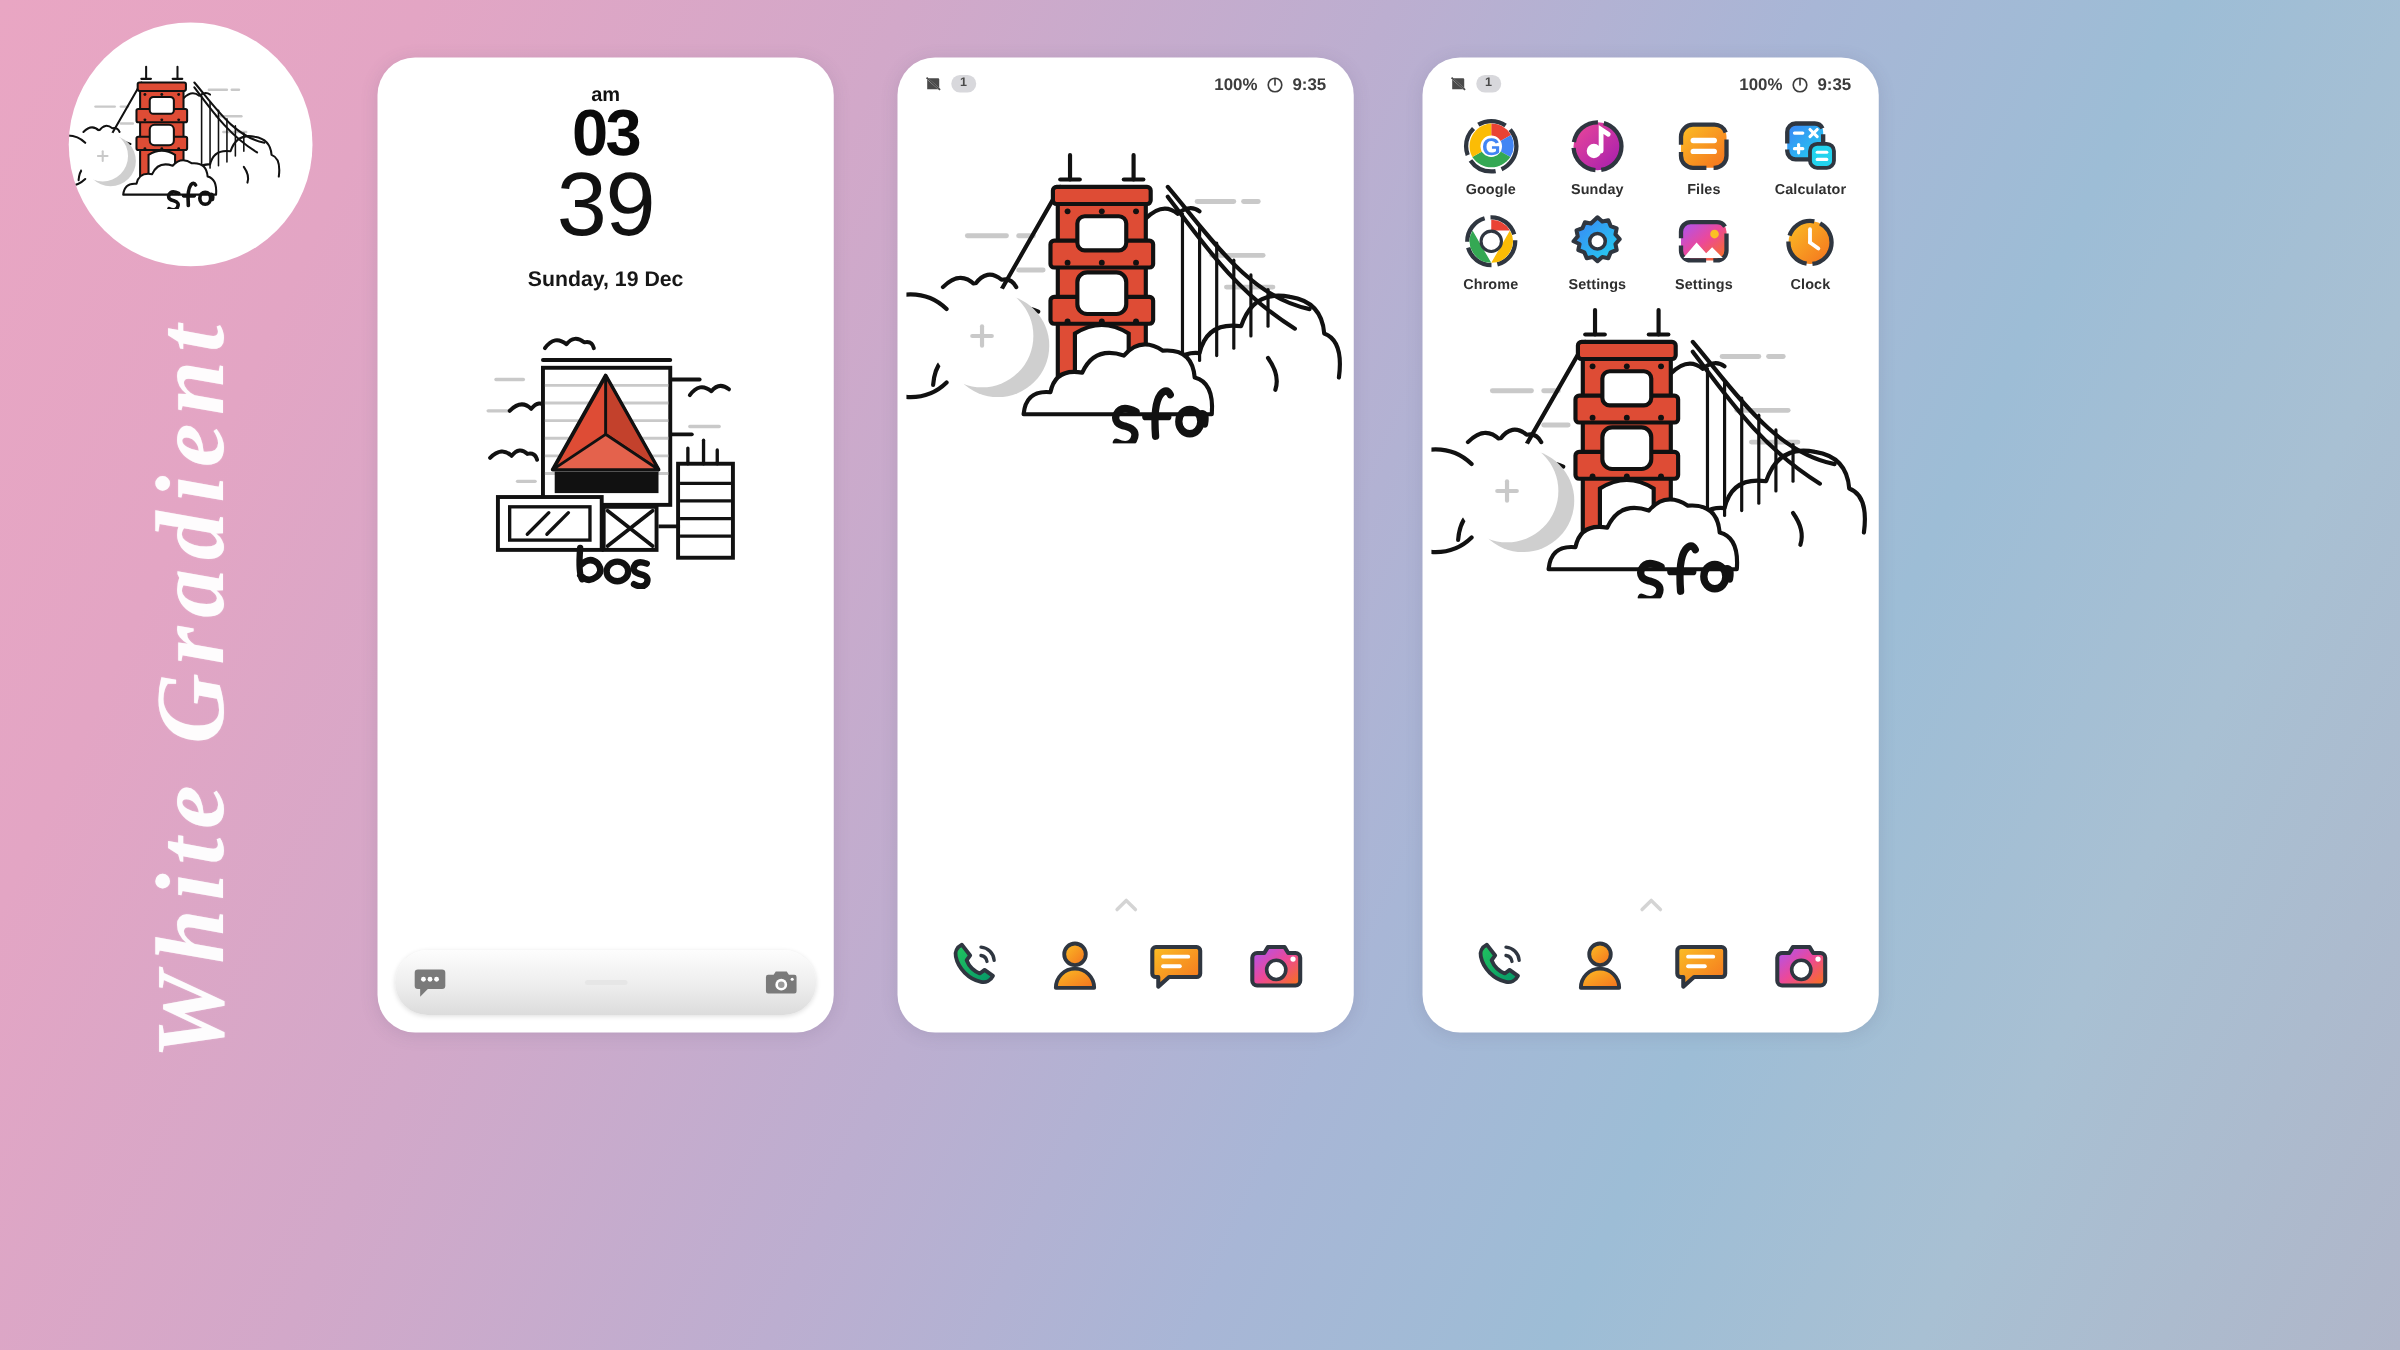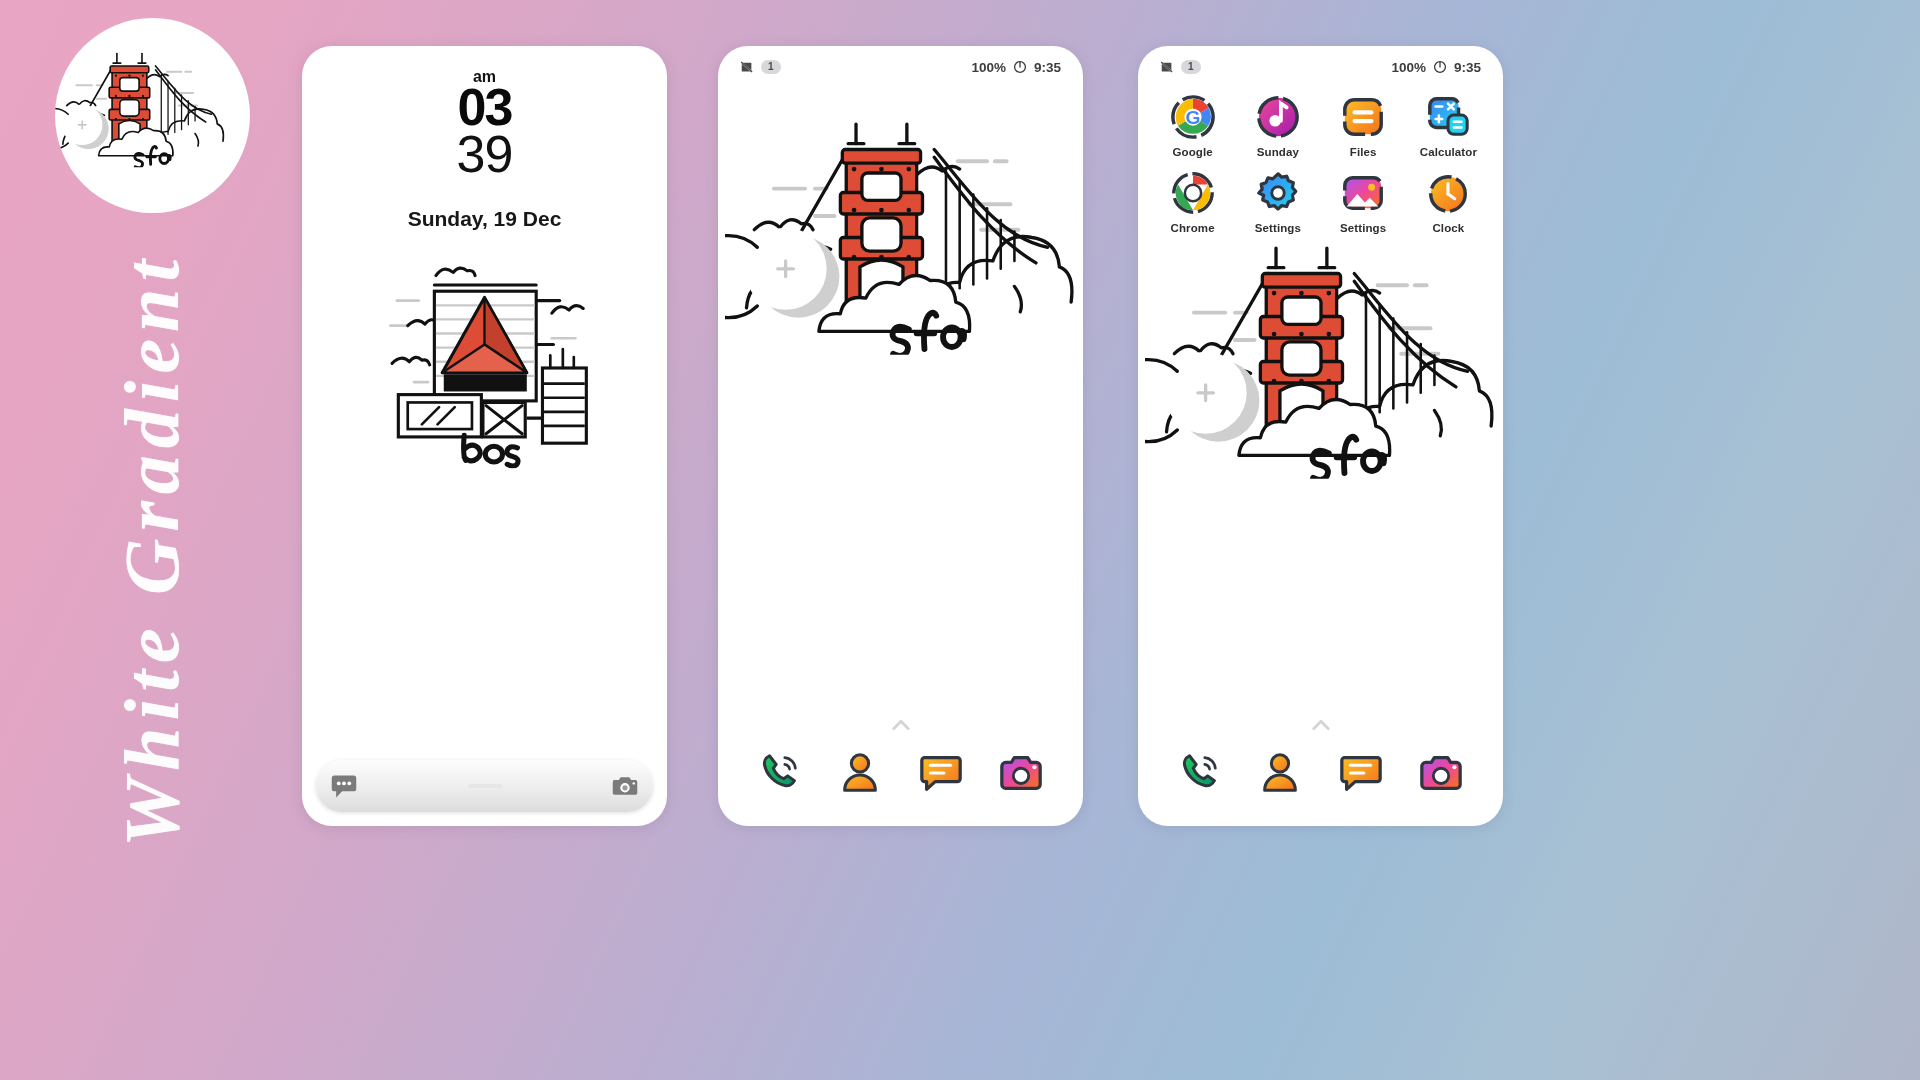--- a/index.html
+++ b/index.html
@@ -50,33 +50,33 @@
   #phone1{ left:302px; }
   #phone2{ left:718px; }
   #phone3{ left:1138px; }
 
   
   .statusbar{
     height:42px; display:flex; align-items:center;
     padding:0 22px; font-size:13.5px; color:#3d3d3d; font-weight:bold;
   }
   .sb-left{ display:flex; align-items:center; gap:7px; }
-  .sb-right{ margin-left:auto; display:flex; align-items:center; gap:7px; }
+  .sb-right{ margin-left:auto; display:flex; align-items:flex-end; gap:7px; }
   .badge{
     background:#d8d8dc; color:#4a4a4a; font-size:10px; font-weight:bold;
     border-radius:9px; padding:1px 7px; line-height:12px;
   }
   .mute-icon{ width:14px; height:14px; }
 
   
   .lock-clock{ margin-top:22px; text-align:center; position:relative; }
   .lock-am{ font-size:16px; font-weight:bold; color:#111; letter-spacing:0px;margin-top:20px; }
   .lock-hh{ font-size:52px; font-weight:bold; line-height:.84; color:#0a0a0a; letter-spacing:-2px;}
-  .lock-mm{ font-size:52px; font-weight:300; line-height:.95; color:#111; letter-spacing:-1px;}
-  .lock-date{ margin-top:28px; font-size:21px; font-weight:bold; color:#171717; }
+  .lock-mm{ font-size:72px; font-weight:300; line-height:.95; color:#111; letter-spacing:-1px;}
+  .lock-date{ margin-top:16px; font-size:17px; font-weight:bold; color:#171717; }
 
   
   .script-clock{ margin-top:20px; text-align:center; }
   .script-clock svg{ display:block; margin:0 auto; }
   .script-date{
     margin-top:6px; font-size:12.5px; font-weight:bold;
     letter-spacing:1.4px; color:#3b3b3b;
   }
 
   

